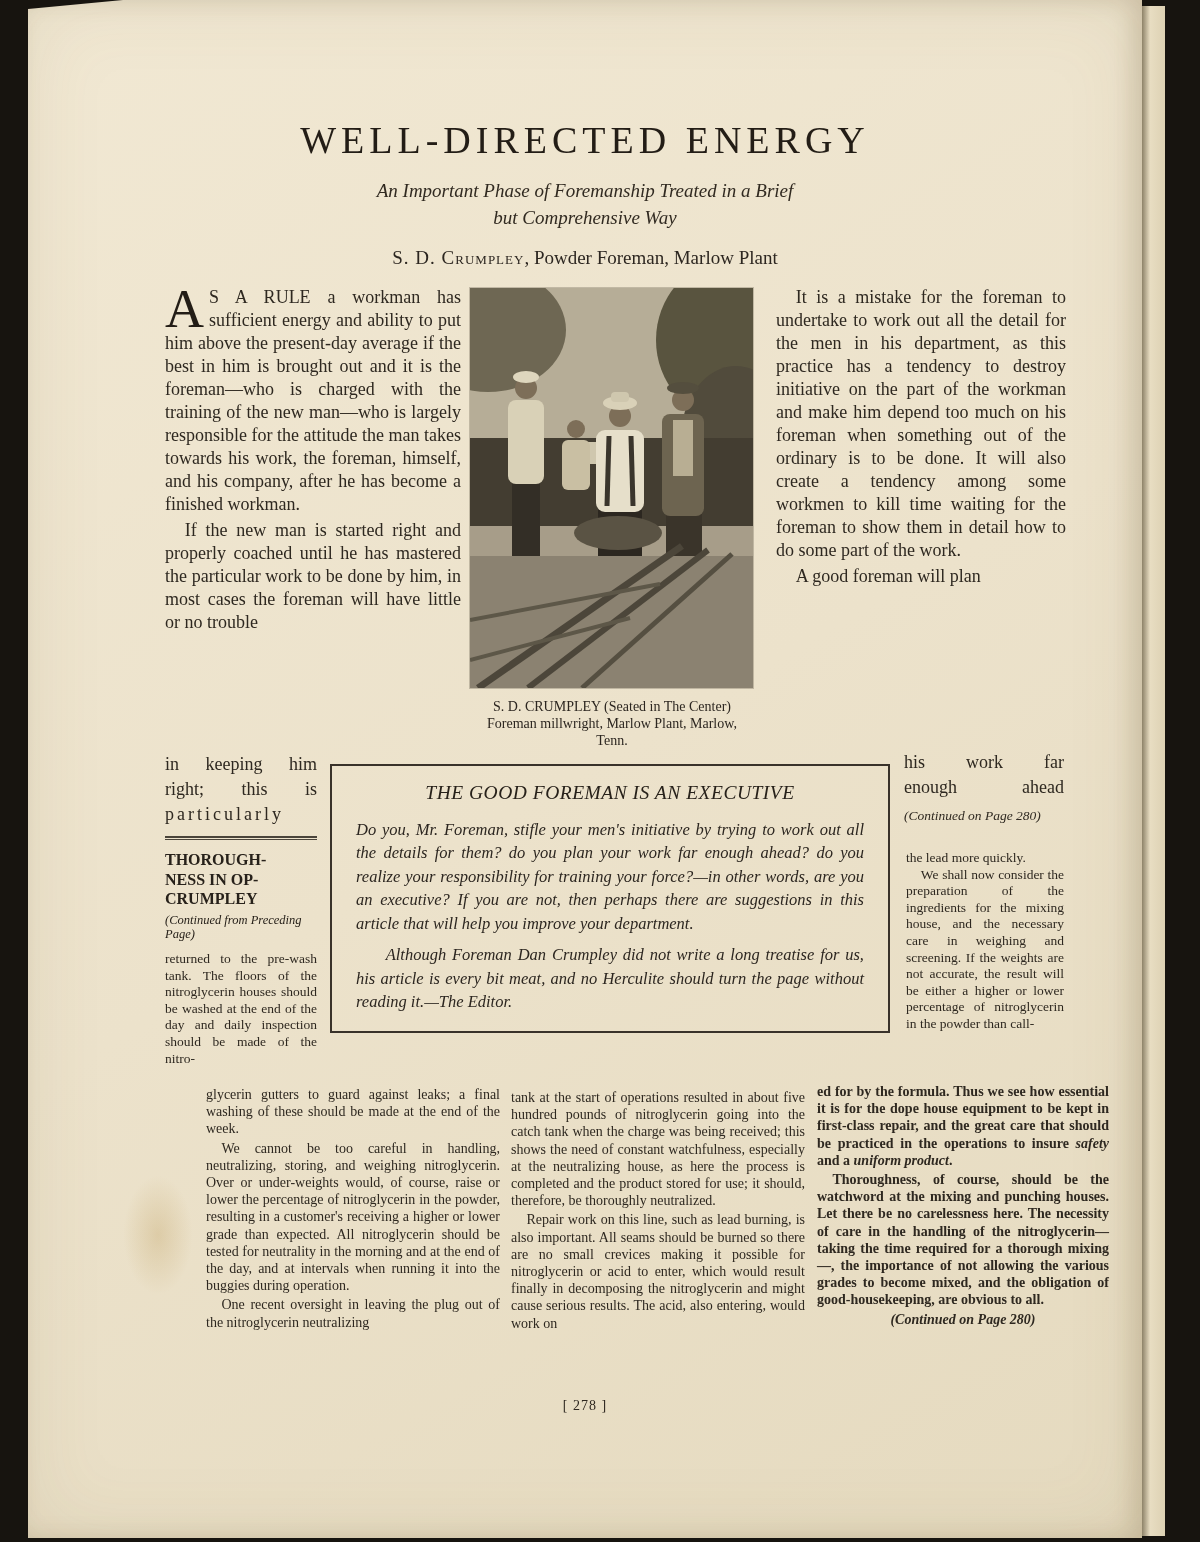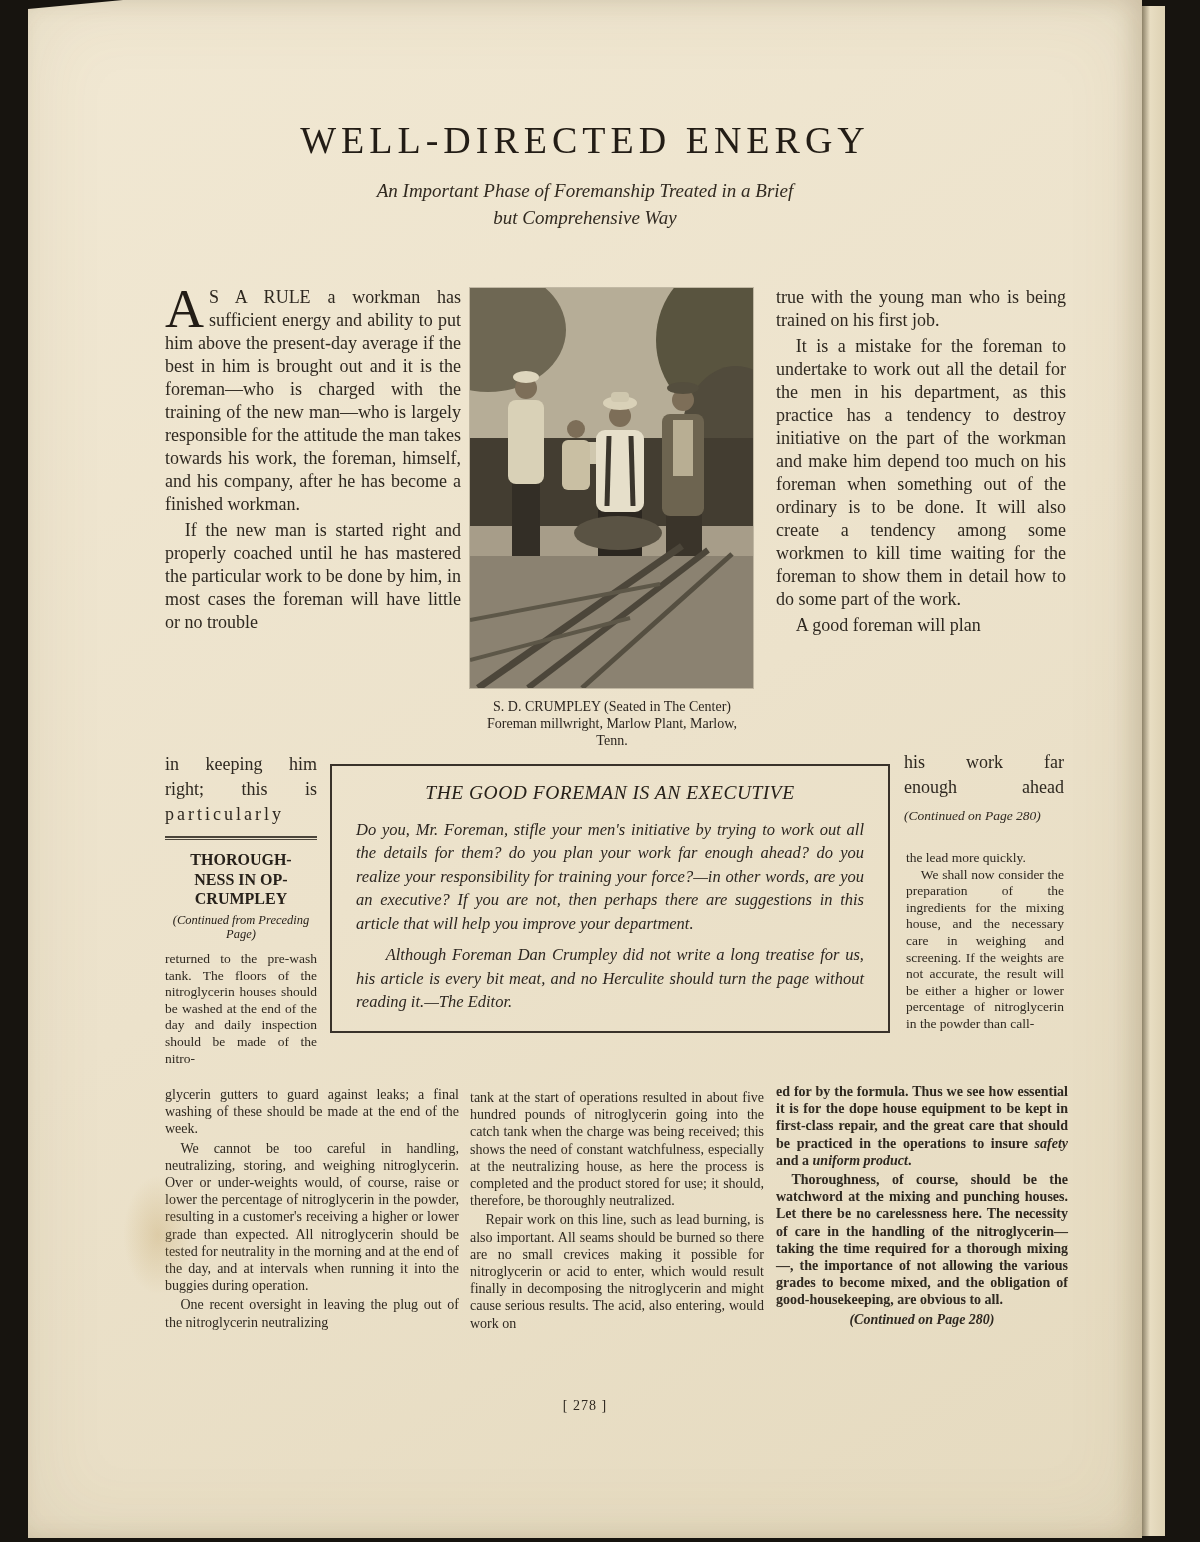--- a/index.html
+++ b/index.html
@@ -44,21 +44,21 @@
   }
   .byline {
     top:247px; left:0; width:100%; text-align:center; font-size:19px; color:#2c2620;
   }
   .byline .sc { font-variant:small-caps; letter-spacing:1px; }
 
   
   .copy { text-align:justify; hyphens:auto; -webkit-hyphens:auto; }
   .body-lg { font-size:18px; line-height:23px; }
   .body-lg p + p { margin-top:3px; }
-  .body-sm { font-size:14px; line-height:17.2px; }
+  .body-sm { font-size:14px; line-height:17.2px;margin-left:41px; }
   .body-sm p + p { margin-top:2px; }
   .body-xs { font-size:13.5px; line-height:16.6px; }
   .ind { text-indent:1.1em; }
   .dropcap {
     float:left; font-size:54px; line-height:42px; padding:2px 5px 0 0; color:#231d16;
   }
   .jline { text-align:justify; text-align-last:justify; }
   .ls-wide { letter-spacing:3px; }
 
   .col-left-wide   { left:137px; top:286px; width:296px; }
@@ -81,21 +81,21 @@
   .editor-box h2 {
     text-align:center; font-size:19.5px; font-weight:normal; font-style:italic;
     letter-spacing:.5px; margin-bottom:13px; color:#27211a;
   }
   .editor-box p + p { margin-top:8px; }
   .editor-box .ind2 { text-indent:1.8em; }
 
   
   .rule-double { left:137px; top:836px; width:152px; height:4px;
     border-top:2px solid #4a443a; border-bottom:1px solid #4a443a; }
-  .thx-head { left:137px; top:850px; width:152px; text-align:center;
+  .thx-head { left:137px; top:850px; width:152px; text-align:left;
     font-weight:bold; font-size:16px; line-height:19.5px; color:#27211a; }
   .thx-head .cont-from { font-weight:normal; font-style:italic; font-size:12.5px; line-height:14.5px; display:block; margin-top:4px; }
   .left-narrow  { left:137px; top:951px; width:152px; }
   .right-narrow { left:878px; top:850px; width:158px; }
 
   
   .bottom-left   { left:137px; top:1086px; width:294px; }
   .bottom-middle { left:442px; top:1089px; width:294px; }
   .bottom-right  { left:748px; top:1083px; width:292px;font-weight:bold; }
   .continued-line { font-style:italic; text-align:center; text-indent:0; margin-top:3px; }
@@ -109,20 +109,23 @@
 
 <div class="paper">
 
   <h1 class="abs title">WELL-DIRECTED ENERGY</h1>
 
   <div class="abs subtitle">
     <div>An Important Phase of Foremanship Treated in a Brief</div>
     <div>but Comprehensive Way</div>
   </div>
 
+  <div class="abs byline">
+    <span class="sc">S. D. Crumpley</span><span>, Powder Foreman, Marlow Plant</span>
+  </div>
 
   <div class="abs copy body-lg col-left-wide">
     <p><span class="dropcap">A</span><span>S A RULE a workman has sufficient energy and ability to put him above the present-day average if the best in him is brought out and it is the foreman—who is charged with the training of the new man—who is largely responsible for the attitude the man takes towards his work, the foreman, himself, and his company, after he has become a finished workman.</span></p>
     <p class="ind">If the new man is started right and properly coached until he has mastered the particular work to be done by him, in most cases the foreman will have little or no trouble</p>
   </div>
 
   <div class="abs keeping">
     <div class="jline">in keeping him</div>
     <div class="jline">right; this is</div>
     <div class="ls-wide">particularly</div>
@@ -171,21 +174,20 @@
     </svg>
   </div>
 
   <div class="abs caption">
     <div>S. D. CRUMPLEY (Seated in The Center)</div>
     <div>Foreman millwright, Marlow Plant, Marlow,</div>
     <div>Tenn.</div>
   </div>
 
   <div class="abs copy body-lg col-right-wide">
-    <p>true with the young man who is being trained on his first job.</p>
     <p class="ind">It is a mistake for the foreman to undertake to work out all the detail for the men in his department, as this practice has a tendency to destroy initiative on the part of the workman and make him depend too much on his foreman when something out of the ordinary is to be done. It will also create a tendency among some workmen to kill time waiting for the foreman to show them in detail how to do some part of the work.</p>
     <p class="ind">A good foreman will plan</p>
   </div>
 
   <div class="abs right-short">
     <div class="jline">his work far</div>
     <div class="jline">enough ahead</div>
   </div>
 
   <div class="abs right-continued">(Continued on Page 280)</div>

